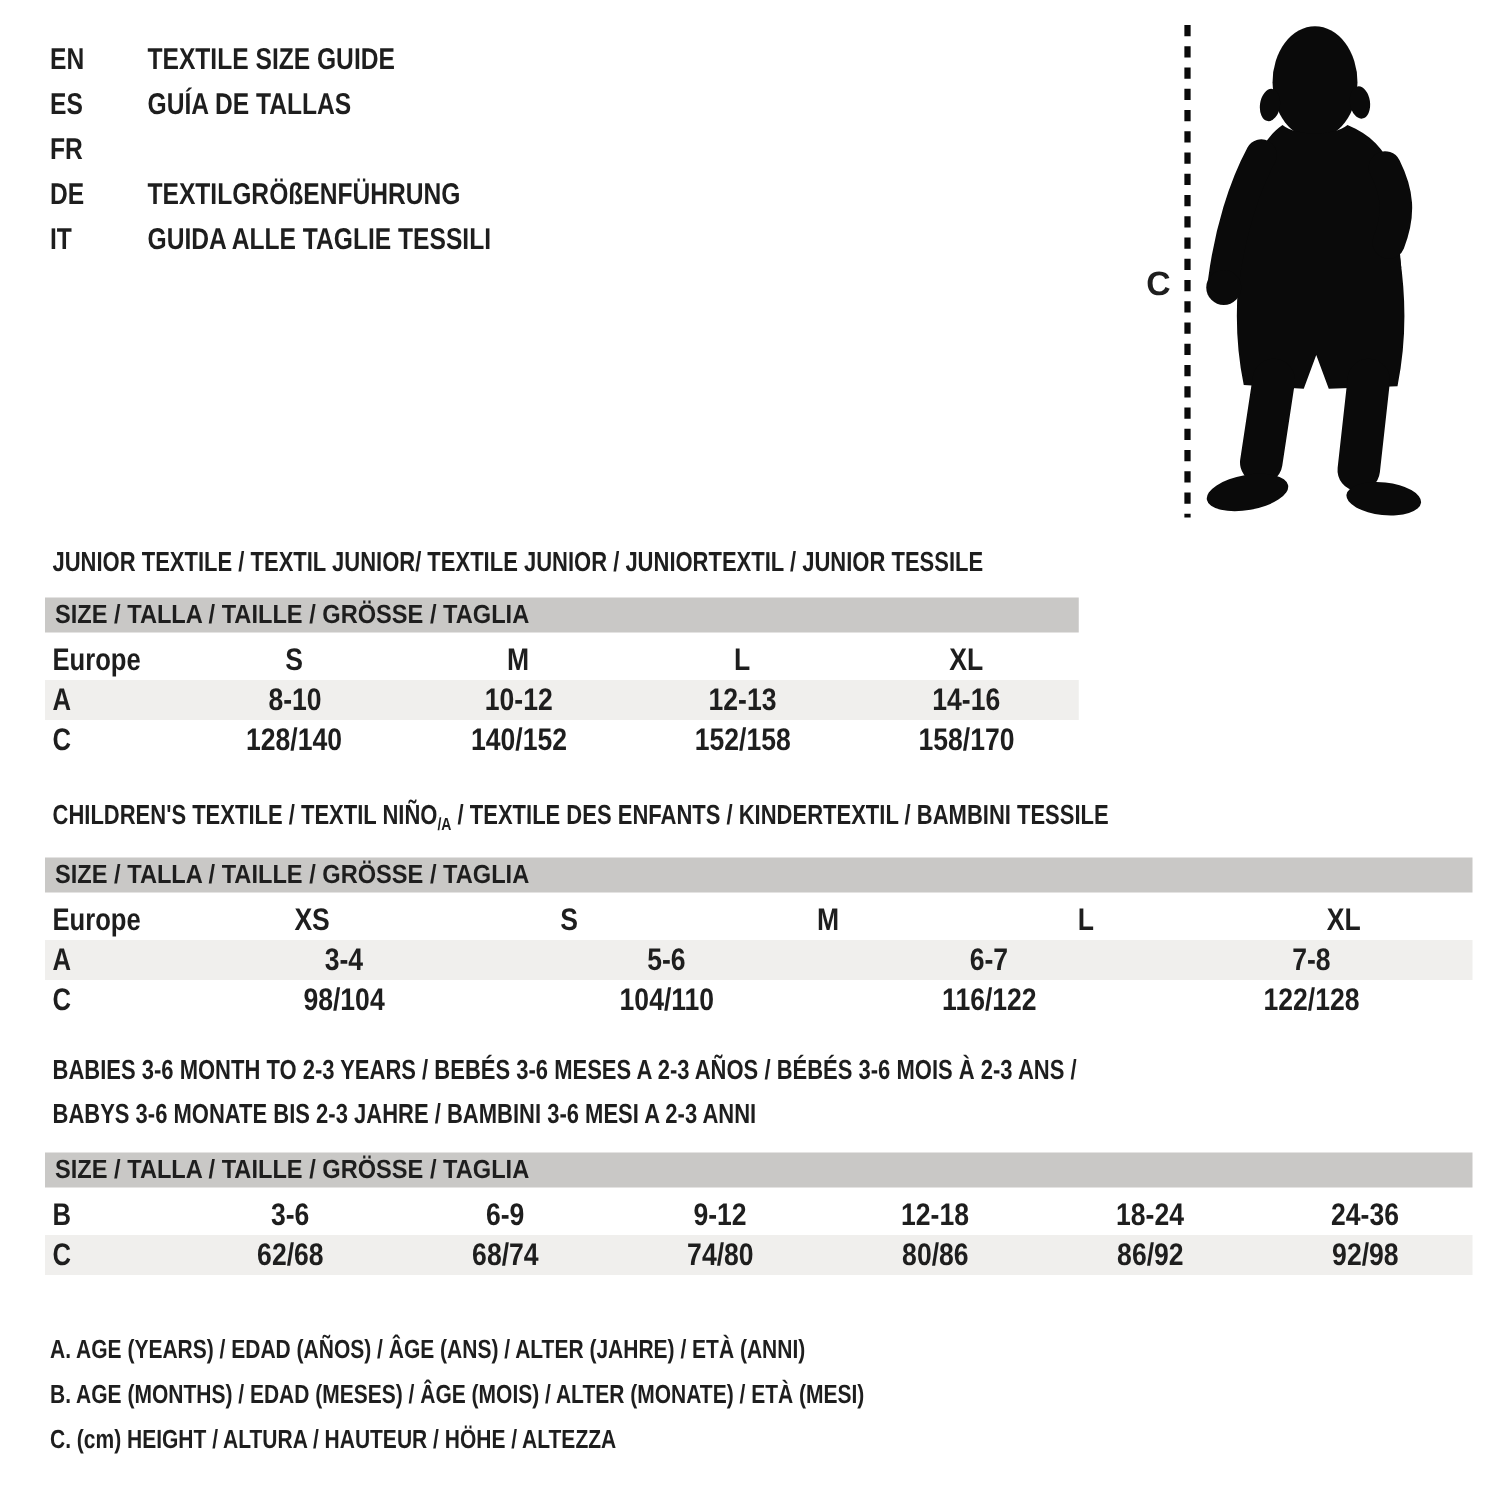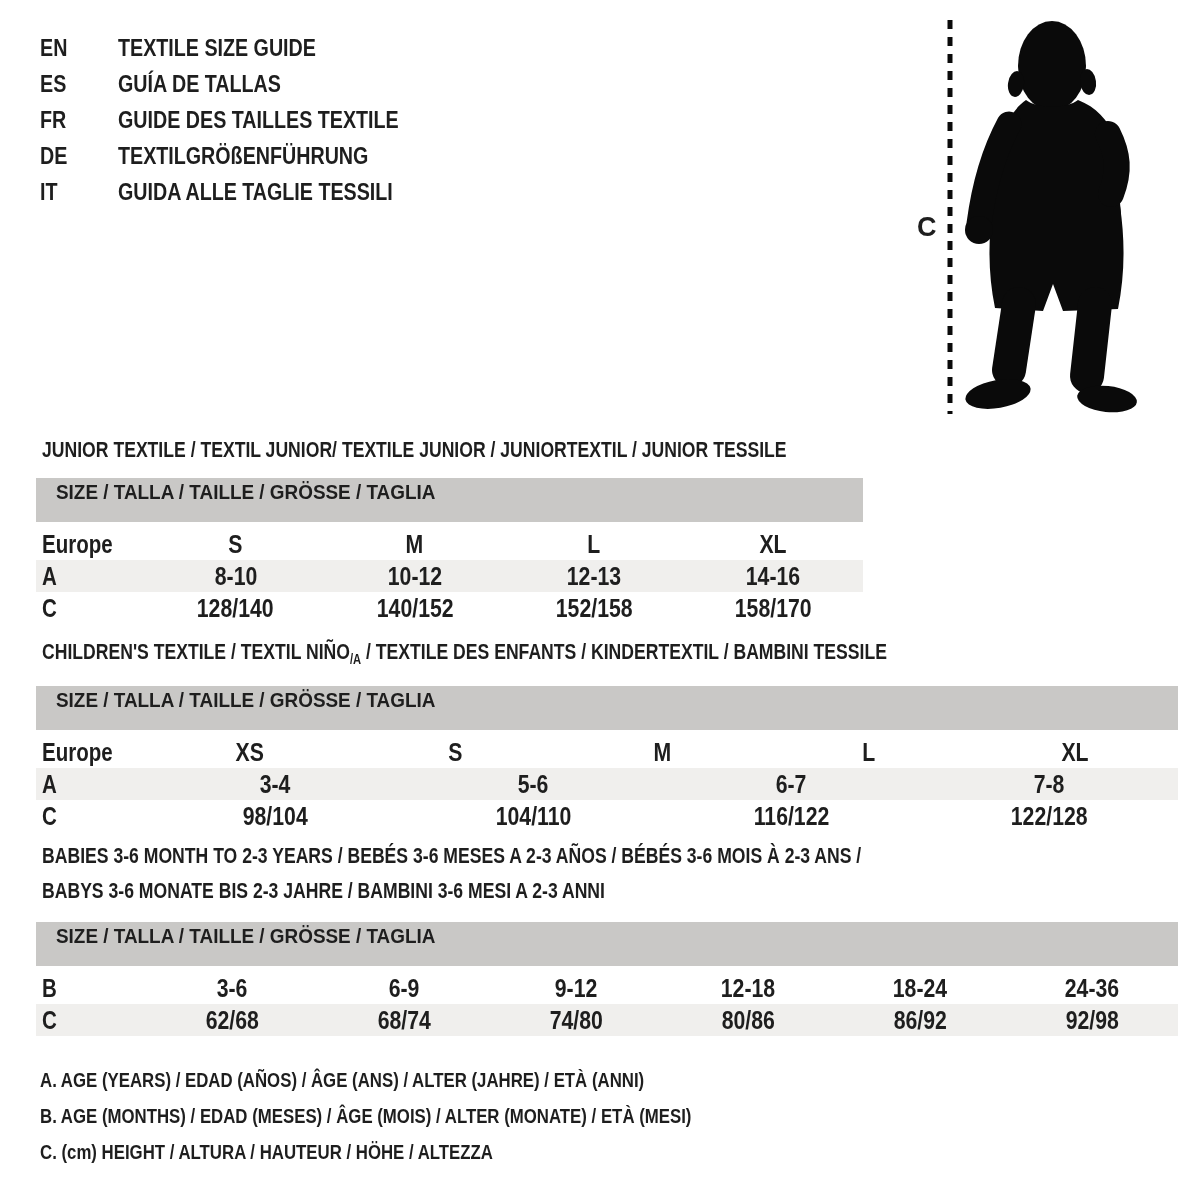--- a/index.html
+++ b/index.html
@@ -40,23 +40,23 @@
   .sil-stroke{stroke:var(--silhouette);fill:none;}
   .dash-line{stroke:var(--silhouette);}
 
   
   .ttl{position:absolute;left:42px;font-size:22px;line-height:24px;}
   .ttl .sub{font-size:14px;vertical-align:-5px;}
   .ttl2 div{line-height:35px;}
   
   .table{position:absolute;left:36px;}
   .thead{
-    height:44px;line-height:28px;
+    height:28px;line-height:28px;
     background:var(--header-bar);
-    padding-left:20px;font-size:21px;
+    padding-left:8px;font-size:21px;
   }
   .tbody{margin-top:6px;}
   .trow{display:flex;height:32px;line-height:32px;font-size:25px;}
   .tbody .trow:nth-child(2){background:var(--row-shaded);}
   .tlabel{width:110px;padding-left:6px;box-sizing:border-box;}
   .tcell{flex:1;text-align:center;}
 
   
   .legend{position:absolute;left:40px;top:1062px;}
   .legend > div{height:36px;line-height:36px;font-size:21px;}
@@ -70,21 +70,20 @@
     <div class="lang-row">
       <span class="lang-code"><span class="cx82">EN</span></span>
       <span class="lang-label"><span class="cx82">TEXTILE SIZE GUIDE</span></span>
     </div>
     <div class="lang-row">
       <span class="lang-code"><span class="cx82">ES</span></span>
       <span class="lang-label"><span class="cx82">GUÍA DE TALLAS</span></span>
     </div>
     <div class="lang-row">
       <span class="lang-code"><span class="cx82">FR</span></span>
-      <span class="lang-label"><span class="cx82">GUIDE DES TAILLES TEXTILE</span></span>
     </div>
     <div class="lang-row">
       <span class="lang-code"><span class="cx82">DE</span></span>
       <span class="lang-label"><span class="cx82">TEXTILGRÖßENFÜHRUNG</span></span>
     </div>
     <div class="lang-row">
       <span class="lang-code"><span class="cx82">IT</span></span>
       <span class="lang-label"><span class="cx82">GUIDA ALLE TAGLIE TESSILI</span></span>
     </div>
   </div>

